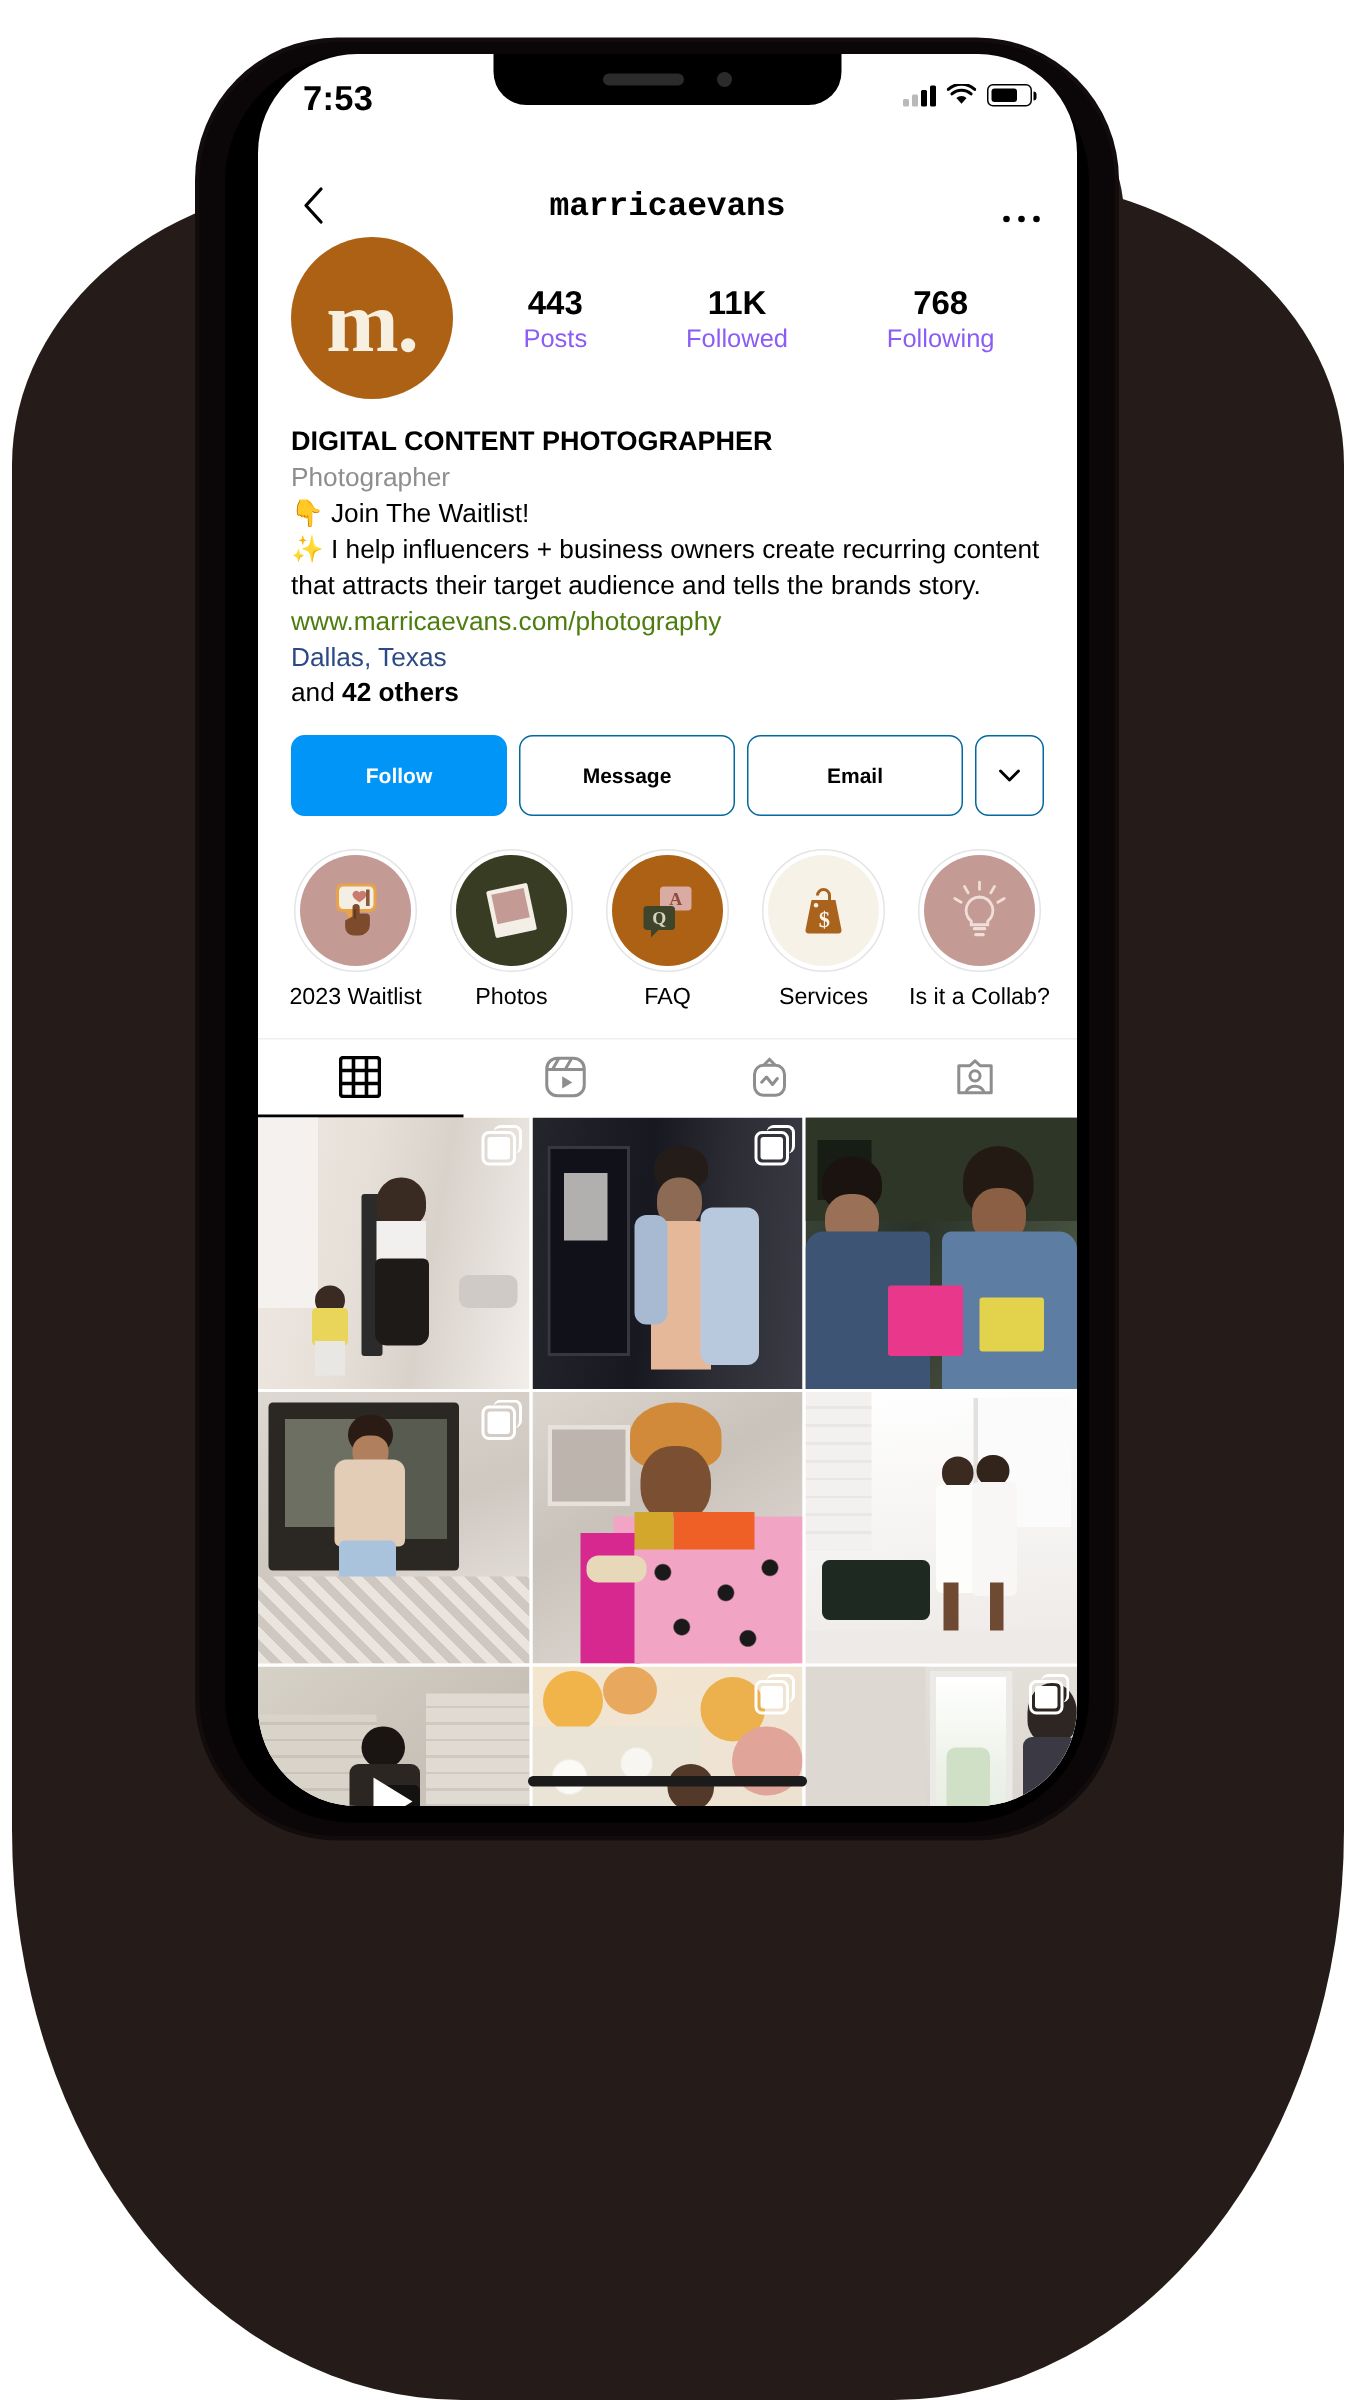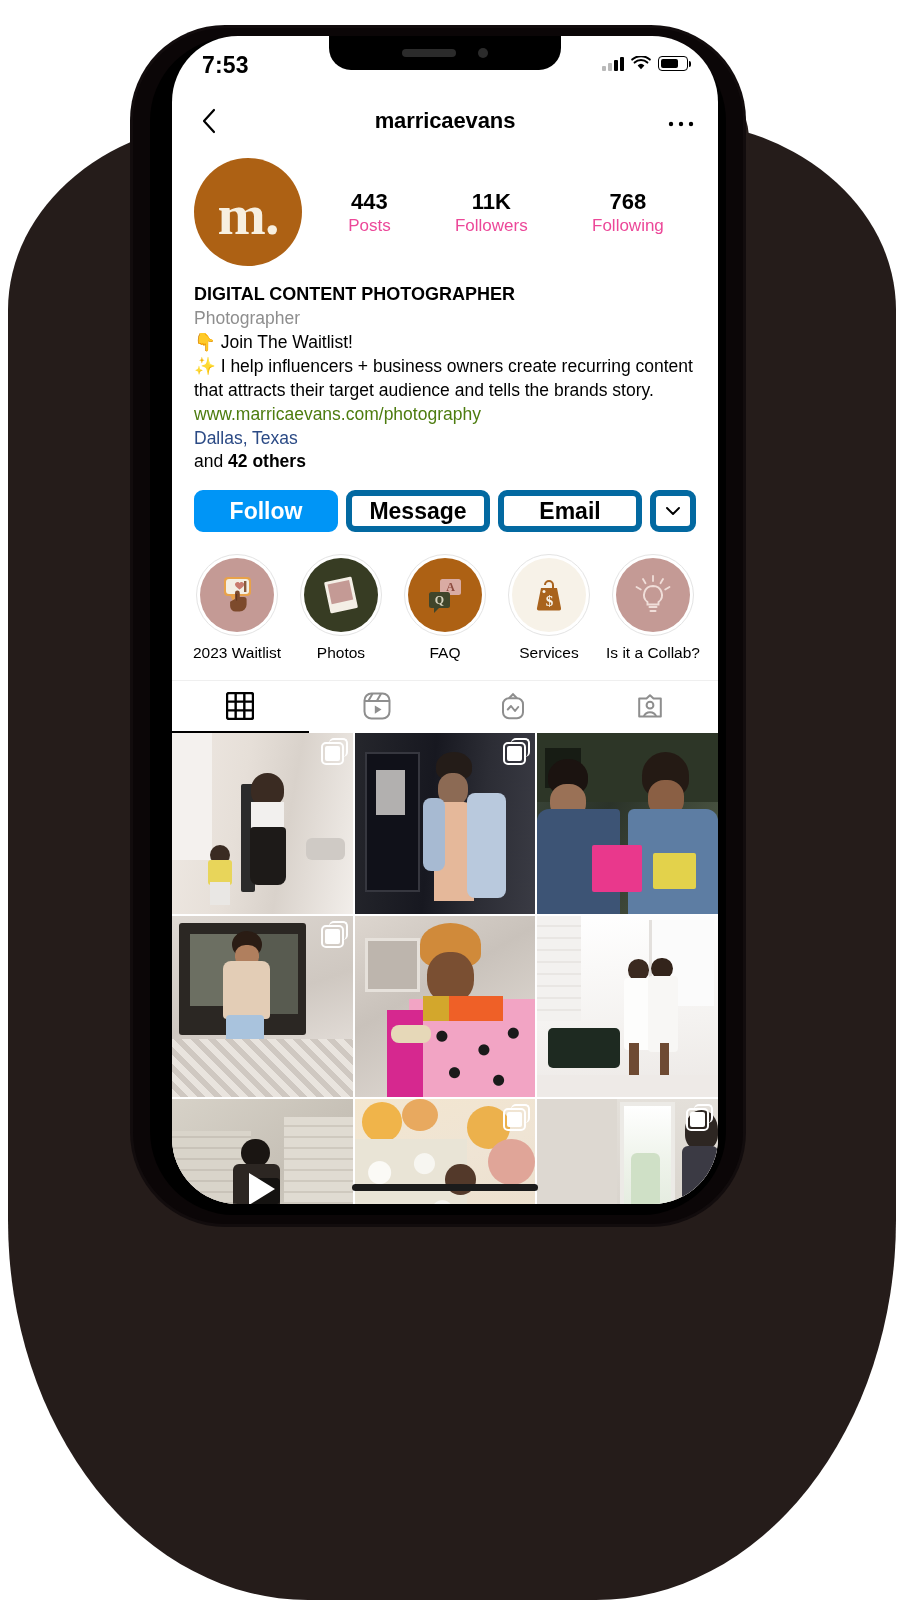--- a/index.html
+++ b/index.html
@@ -82,58 +82,58 @@
     position: relative; display: flex; align-items: center; padding: 2px;
   }
   .battery::after{
     content:""; position:absolute; right:-4px; top:4px;
     width:2.4px; height:6px; background:#000; border-radius:0 2px 2px 0;
   }
   .battery b { display:block; height:100%; width:70%; background:#000; border-radius:2px; }
 
   
   .navbar {
-    height: 58px; display: flex; align-items: center;
-    padding: 0 24px; justify-content: space-between;
+    height: 58px; display: flex; align-items: flex-end;
+    padding: 0 24px; justify-content: space-between; font-family: Liberation Mono, monospace;
   }
   .nav-title { font-size: 22px; font-weight: 700; color: #000; letter-spacing: -.1px; }
   .nav-back { width: 26px; height: 26px; display:flex; align-items:center; justify-content:center; }
   .nav-more { font-size: 24px; font-weight: 700; color:#000; letter-spacing: 1.5px; line-height: 10px; }
 
   
   .profile-head { display: flex; align-items: center; padding: 8px 22px 0 22px; }
   .avatar {
     width: 108px; height: 108px; border-radius: 50%;
     background: #ad6114; display:flex; align-items:center; justify-content:center;
     flex: 0 0 auto;
   }
   .avatar-mark {
     font-family: "Liberation Serif", serif;
     color: #f7efe0; font-size: 58px; font-weight: 700; line-height: 1;
     margin-top: 6px; letter-spacing: -1px;
   }
   .stats { display: flex; flex: 1; justify-content: space-around; padding-left: 14px; }
   .stat { text-align: center; }
   .stat-num { font-size: 22px; font-weight: 700; color: #000; line-height: 1.25; }
-  .stat-label { font-size: 17px; color: #ec4899; }
+  .stat-label { font-size: 17px; color: #8b5cf6; }
 
   
   .bio { padding: 16px 22px 0 22px; font-size: 17.5px; line-height: 1.37; color: #000; }
   .bio-name { font-weight: 700; font-size: 18px; }
   .bio-cat { color: #8e8e8e; }
   .bio-link { color: #4d7c0f; }
   .bio-loc { color: #2b4a85; }
   .bio-followed b { font-weight: 700; }
 
   
   .actions { display: flex; gap: 8px; padding: 16px 22px 0 22px; }
   .btn {
-    height: 42px; border-radius: 9px; display:flex; align-items:center; justify-content:center;
-    font-size: 23px; font-weight: 700; color: #000;
-    border: 6px solid #0369a1; background: #fff; flex: 1;
+    height: 54px; border-radius: 9px; display:flex; align-items:center; justify-content:center;
+    font-size: 14px; font-weight: 700; color: #000;
+    border: 1px solid #0369a1; background: #fff; flex: 1;
   }
   .btn-follow { background: #0095f6; color:#fff; border-color:#0095f6; }
   .btn-chev { flex: 0 0 46px; }
 
   
   .highlights { display: flex; padding: 22px 18px 0 18px; justify-content: space-between; }
   .hl { width: 94px; text-align: center; }
   .hl-ring {
     width: 82px; height: 82px; border-radius: 50%;
     border: 1.6px solid #e4e4e4; padding: 3px; margin: 0 auto;
@@ -235,21 +235,21 @@
       <div class="avatar">
         <span class="avatar-mark">m.</span>
       </div>
       <div class="stats">
         <div class="stat">
           <div class="stat-num">443</div>
           <div class="stat-label">Posts</div>
         </div>
         <div class="stat">
           <div class="stat-num">11K</div>
-          <div class="stat-label">Followers</div>
+          <div class="stat-label">Followed</div>
         </div>
         <div class="stat">
           <div class="stat-num">768</div>
           <div class="stat-label">Following</div>
         </div>
       </div>
     </div>
 
     <div class="bio">
       <div class="bio-name">DIGITAL CONTENT PHOTOGRAPHER</div>

